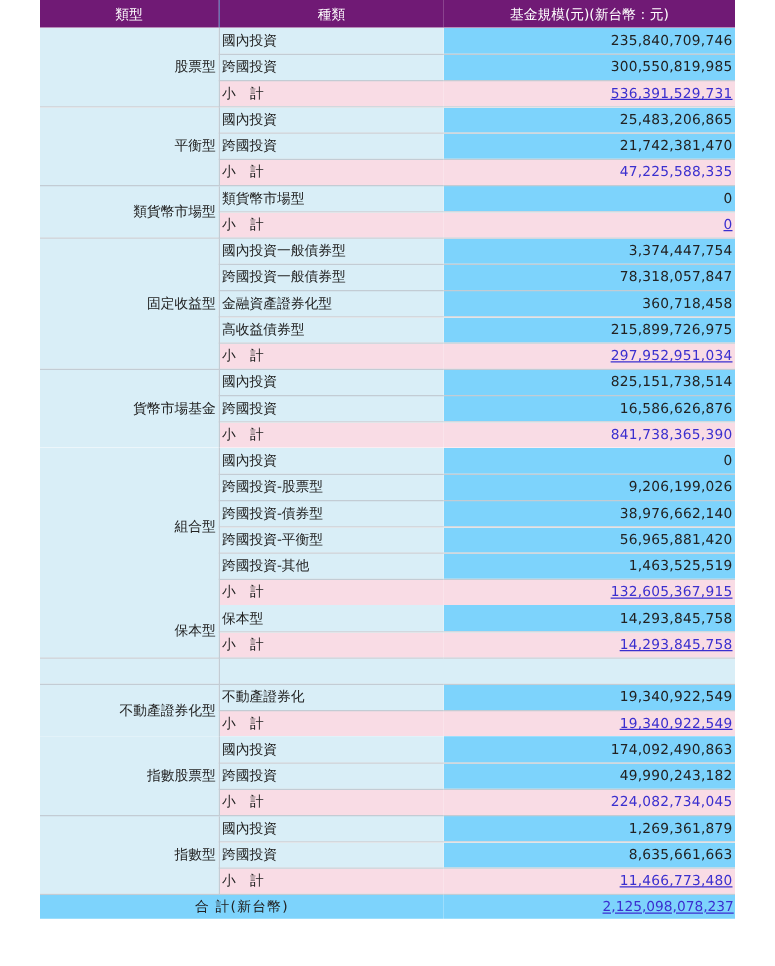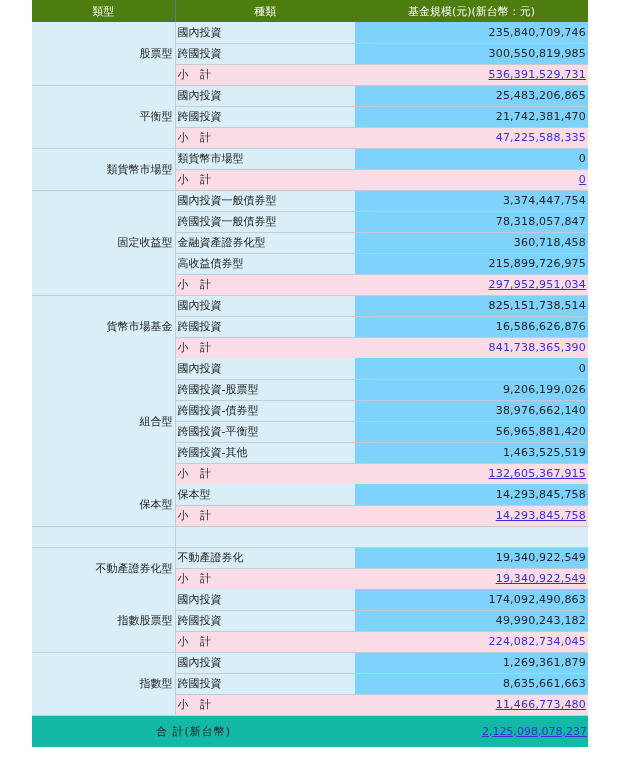--- a/index.html
+++ b/index.html
@@ -5,41 +5,41 @@
   html, body { margin: 0; padding: 0; background: #ffffff; }
   body { width: 620px; height: 773px; position: relative; font-family: "DejaVu Sans", sans-serif; font-size: 11px; color: #222; }
   table.fund {
     position: absolute; left: 32px; top: 0;
     width: 556px; border-collapse: collapse; table-layout: fixed;
   }
   table.fund col.c1 { width: 143px; }
   table.fund col.c2 { width: 180px; }
   table.fund col.c3 { width: 233px; }
   table.fund th {
-    background: #4d7c0f; color: #ffffff; font-weight: normal;
+    background: #701a75; color: #ffffff; font-weight: normal;
     height: 22px; padding: 0; text-align: center; font-size: 11px;
     border-right: 1px solid #6a6fb0;
   }
   table.fund th.h3 { border-right: none; }
   table.fund th.h2 { border-right: none; margin-left: 31px; }
   table.fund td {
     height: 21px; padding: 0 2px; box-sizing: border-box;
     border-bottom: 1px solid #c3ccd4;
     white-space: nowrap; overflow: hidden;
   }
   td.cat { background: #d9eef7; border-right: 1px solid #c3ccd4; text-align: right; padding-left: 1px; }
   td.cat.noline { border-bottom: none; }
   td.kind { background: #d9eef7; text-align: left; padding-left: 1px; }
   td.val { background: #7dd3fc; text-align: right; padding-right: 1px; letter-spacing: 0.2px; }
   tr.sub td.kind, tr.sub td.val { background: #f9dce5; }
   tr.sub td.kind { text-align: left; letter-spacing: 4px; }
   tr.sub td.val a { color: #3b2fcf; text-decoration: underline; }
   tr.sub td.val a.plain { text-decoration: none; }
   tr.blank td { background: #d9eef7; }
-  tr.total td { background: #14b8a6; border-bottom: none; height: 32px; }
+  tr.total td { background: #7dd3fc; border-bottom: none; height: 20px; }
   tr.total td.tlabel { text-align: center; color: #222; letter-spacing: 1px; }
   tr.total td.tval { text-align: right; padding-right: 1px; }
   tr.total td.tval a { color: #3b2fcf; text-decoration: underline; }
   tr.sub.nobottom td { border-bottom: none; }
 </style>
 </head>
 <body>
 
 <table class="fund">
   <colgroup>

